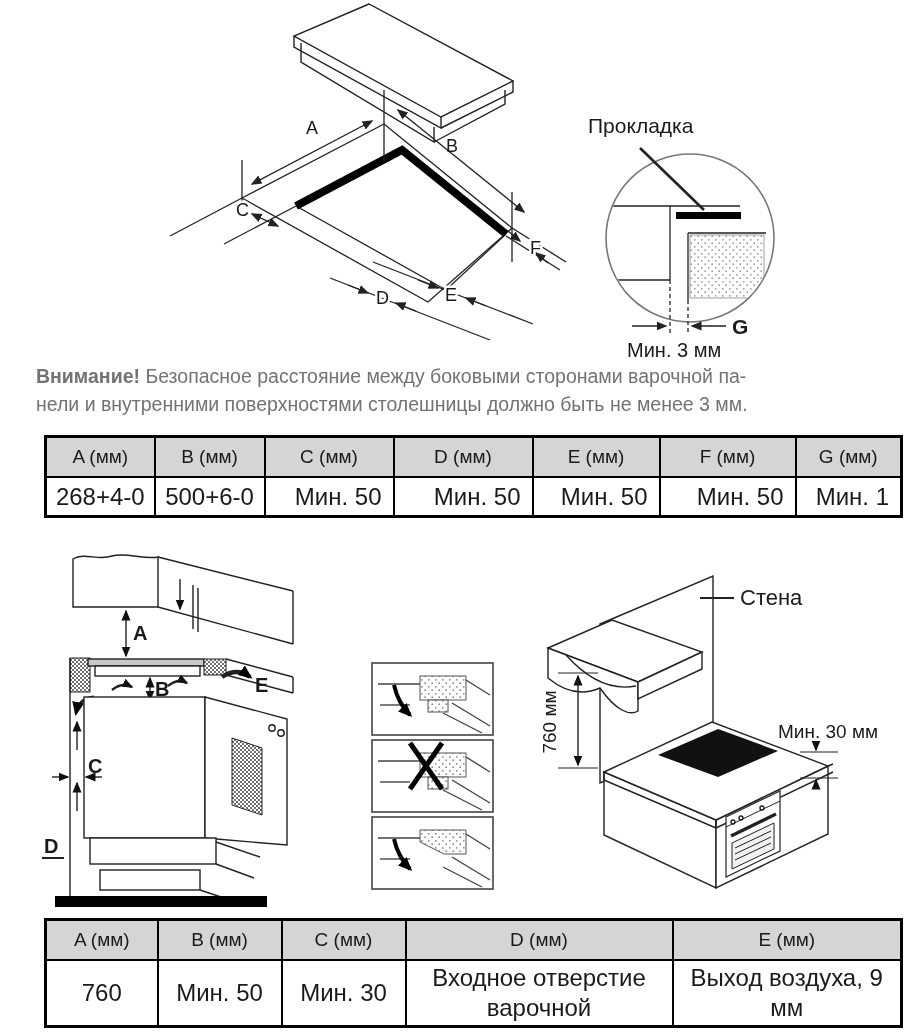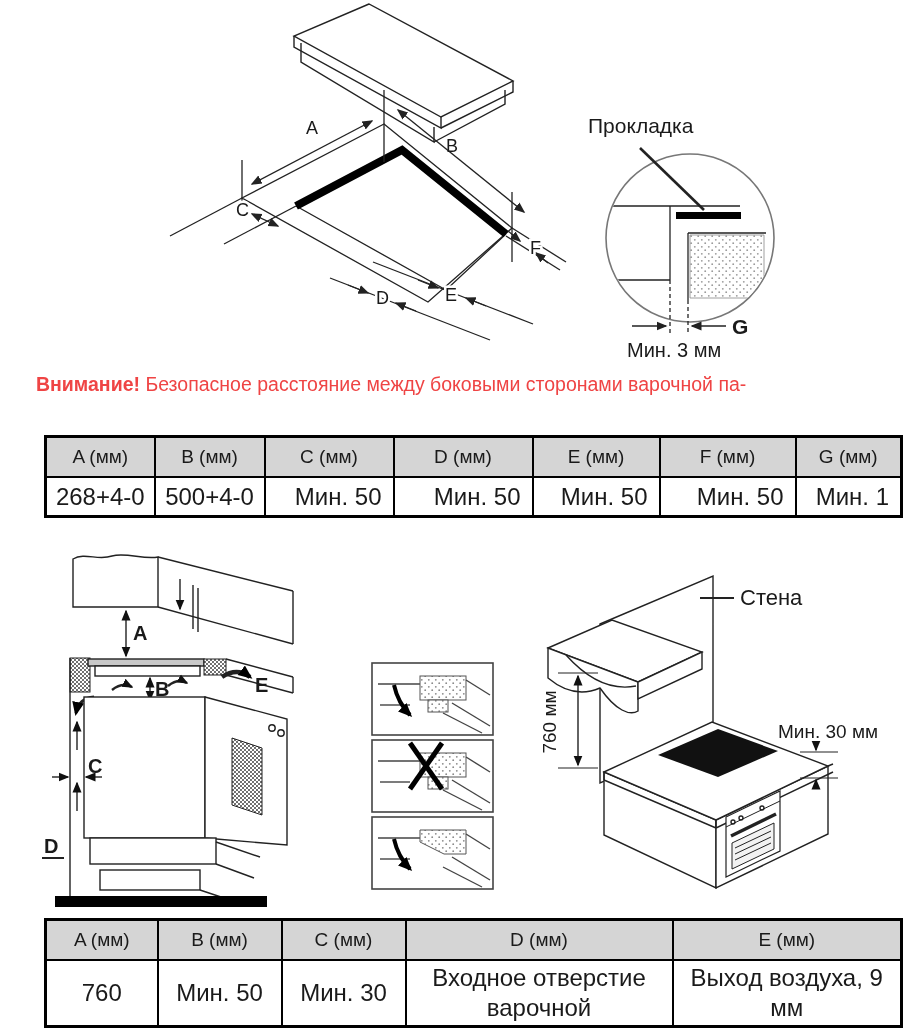--- a/index.html
+++ b/index.html
@@ -3,22 +3,22 @@
 <meta charset="utf-8">
 <style>
   html,body{margin:0;padding:0;background:#fff;}
   #root{position:relative;width:913px;height:1034px;background:#fff;overflow:hidden;
         font-family:"Liberation Sans",sans-serif;color:#1a1a1a;}
   svg{position:absolute;left:0;}
   svg text{font-family:"Liberation Sans",sans-serif;fill:#1a1a1a;}
   .halo{paint-order:stroke;stroke:#ffffff;stroke-width:5px;}
   .dimL{font-size:18px;}
   .dimB{font-size:20px;font-weight:bold;}
-  .warning{position:absolute;left:36px;top:370px;width:860px;margin:0;
-           font-size:19.5px;line-height:1.46;color:#ef4444;}
+  .warning{position:absolute;left:36px;top:362px;width:860px;margin:0;
+           font-size:19.5px;line-height:1.46;color:#737373;}
   table.dim{position:absolute;left:44px;border-collapse:collapse;width:856px;
             table-layout:fixed;border:3px solid #000;}
   table.dim th,table.dim td{border:2px solid #000;text-align:center;vertical-align:middle;
             font-weight:normal;overflow:hidden;}
   table.dim th{background:#d5d5d5;font-size:19px;height:36px;}
   table.dim td{font-size:24px;}
   #t1{top:435px;} #t1 td{height:35px;}
   #t2{top:918px;} #t2 td{height:62px;line-height:1.25;margin-top:37px;}
   .ra{text-align:right !important;padding-right:11px;}
 </style>
@@ -95,21 +95,21 @@
       <line x1="670" y1="280" x2="670" y2="333" stroke-dasharray="4 3"></line>
       <line x1="688" y1="300" x2="688" y2="333" stroke-dasharray="4 3"></line>
       <line x1="632" y1="326" x2="666" y2="326" marker-end="url(#a1)"></line>
       <line x1="726" y1="326" x2="692" y2="326" marker-end="url(#a1)"></line>
     </g>
     <text x="588" y="133" font-size="21">Прокладка</text>
     <text x="732" y="334" font-size="21" font-weight="bold">G</text>
     <text x="627" y="357" font-size="20">Мин. 3 мм</text>
   </svg>
 
-  <p class="warning"><strong>Внимание!</strong> <span>Безопасное расстояние между боковыми сторонами варочной па-</span><br></p>
+  <p class="warning"><strong>Внимание!</strong> <span>Безопасное расстояние между боковыми сторонами варочной па-</span><br><span>нели и внутренними поверхностями столешницы должно быть не менее 3 мм.</span></p>
 
   <table id="t1" class="dim">
     <colgroup>
       <col style="width:109px">
         <col style="width:110px">
         <col style="width:129px">
       <col style="width:139px">
         <col style="width:127px">
         <col style="width:136px">
       <col style="width:106px">
@@ -119,21 +119,21 @@
       <th>A (мм)</th>
       <th>B (мм)</th>
       <th>C (мм)</th>
       <th>D (мм)</th>
       <th>E (мм)</th>
       <th>F (мм)</th>
       <th>G (мм)</th>
     </tr>
     <tr>
       <td>268+4-0</td>
-      <td>500+4-0</td>
+      <td>500+6-0</td>
       <td class="ra">Мин. 50</td>
       <td class="ra">Мин. 50</td>
       <td class="ra">Мин. 50</td>
       <td class="ra">Мин. 50</td>
       <td class="ra">Мин. 1</td>
     </tr>
   </tbody>
     </table>
 
   <svg style="top:545px;" width="913" height="370" viewBox="0 0 913 370">

